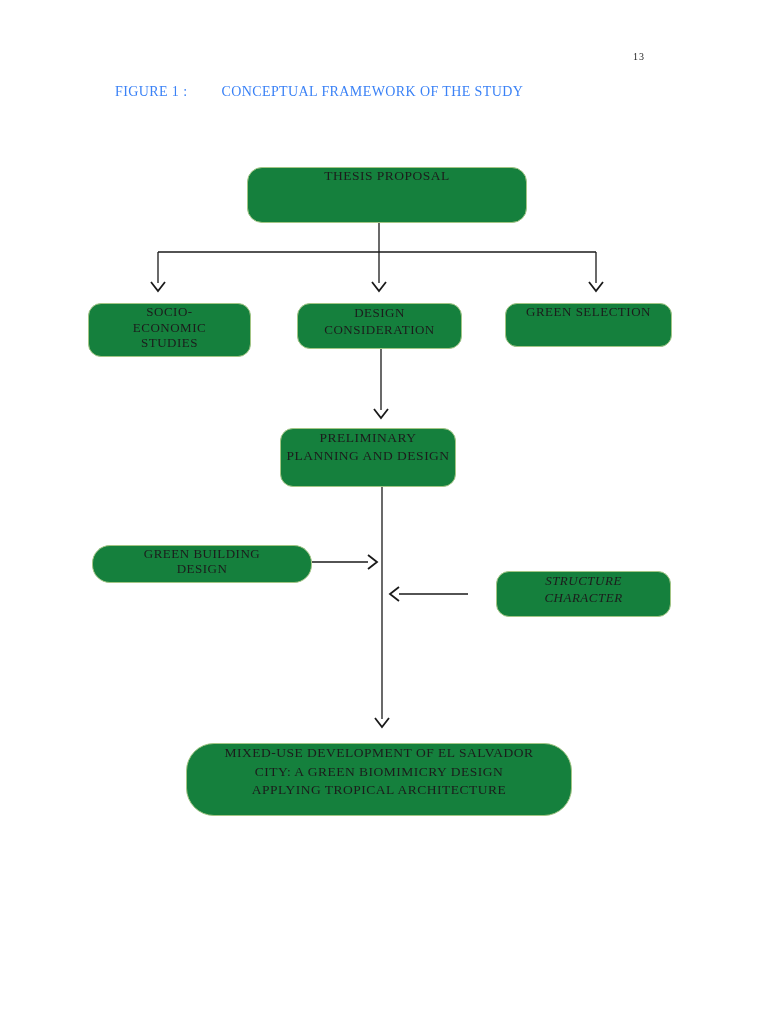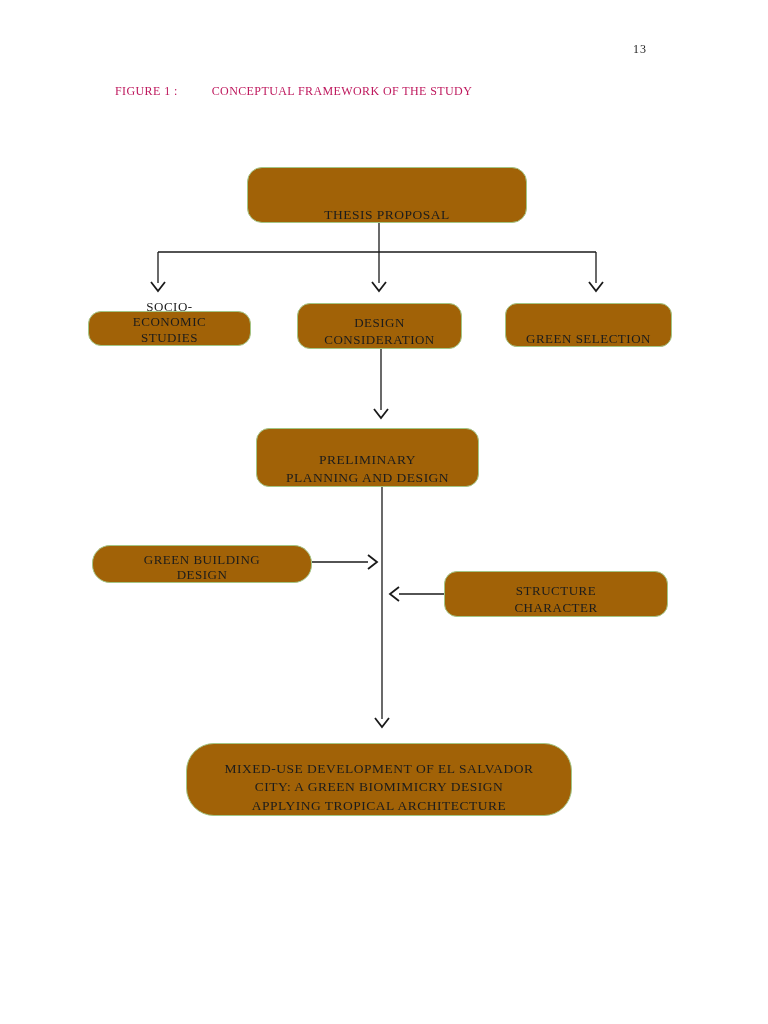--- a/index.html
+++ b/index.html
@@ -10,68 +10,68 @@
     color:var(--color-text,#1f1f1f);
     position:relative;
     overflow:hidden;
   }
   .page{
     position:absolute;inset:0;
     background:#ffffff;
   }
   .page-number{
     position:absolute;
-    left:633px;top:42px;
-    font-size:12px;
+    left:633px;top:51px;
+    font-size:10px;
     letter-spacing:1px;
     color:#222;
   }
   .figure-heading{
     position:absolute;
     left:115px;top:84px;
-    font-size:12px;
+    font-size:14px;
     letter-spacing:0.4px;
-    color:#be185d;
+    color:#3b82f6;
     white-space:nowrap;
   }
   .figure-heading .figure-label{margin-right:34px;}
   svg.connectors{
     position:absolute;left:0;top:0;
     width:768px;height:1024px;
     pointer-events:none;
   }
   svg.connectors line, svg.connectors polyline{
     stroke:var(--color-connector,#1a1a1a);
     fill:none;
   }
   svg.connectors line{stroke-width:1.3;}
   svg.connectors polyline{stroke-width:1.8;}
   .node{
     position:absolute;
     box-sizing:border-box;
     border:1.6px solid var(--color-box_border,#a3c585);
     border-radius:13px;
-    background:#a16207;
+    background:#15803d;
     display:flex;
-    align-items:flex-end;
+    align-items:flex-start;
     justify-content:center;
     text-align:center;
     font-size:13px;
     letter-spacing:0.5px;
     line-height:15.5px;
     color:#1c1c1c;
     white-space:pre-line;
   }
   .node-thesis{left:247px;top:167px;width:280px;height:56px;border-radius:15px;font-size:13.5px;}
-  .node-socio{left:88px;top:303px;width:163px;height:35px;margin-top:8px;}
+  .node-socio{left:88px;top:303px;width:163px;height:54px;}
   .node-design{left:297px;top:303px;width:165px;height:46px;line-height:17px;}
   .node-site{left:505px;top:303px;width:167px;height:44px;border-radius:12px;}
-  .node-prelim{left:256px;top:428px;width:223px;height:59px;line-height:17.5px;font-size:13.5px;}
+  .node-prelim{left:280px;top:428px;width:176px;height:59px;line-height:17.5px;font-size:13.5px;}
   .node-green{left:92px;top:545px;width:220px;height:38px;border-radius:18px;line-height:15px;}
-  .node-structure{left:444px;top:571px;width:224px;height:46px;line-height:17px;}
+  .node-structure{left:496px;top:571px;width:175px;height:46px;line-height:17px;font-style:italic;}
   .node-outcome{left:186px;top:743px;width:386px;height:73px;border-radius:28px;line-height:18.5px;font-size:13.5px;}
 </style>
 </head>
 <body>
 
 <div class="page">
 
   <div class="page-number">13</div>
 
   <div class="figure-heading">

